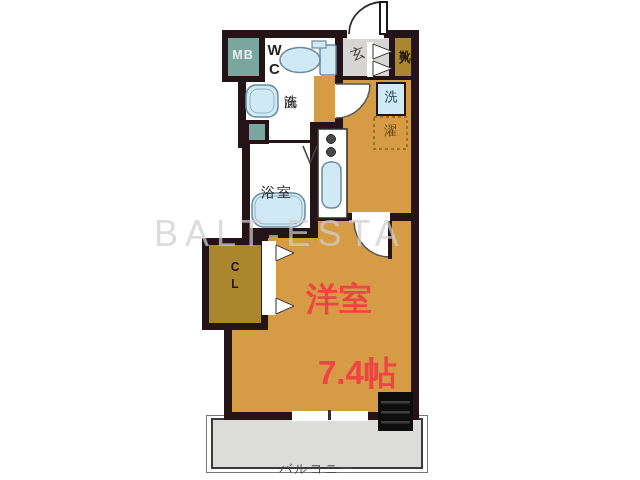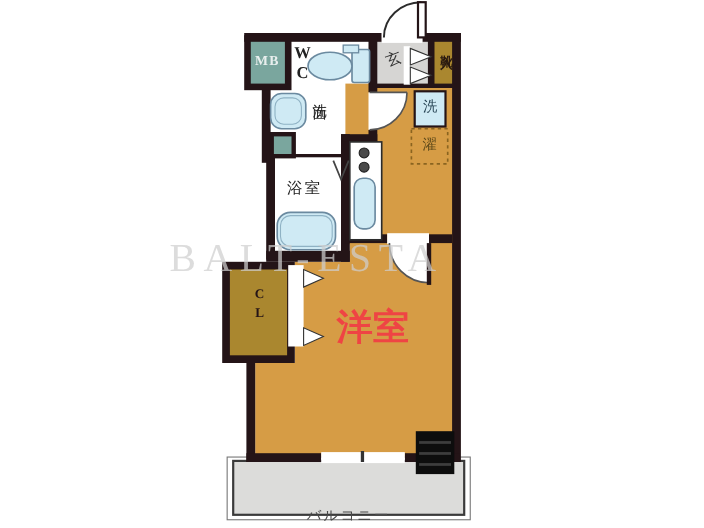--- a/index.html
+++ b/index.html
@@ -1,24 +1,24 @@
 <!DOCTYPE html>
 <html style="--wall: #241417; --room-orange: #d69c45; --mustard: #aa872f; --teal: #7aa69e; --fixture-blue: #cfeaf4; --fixture-border: #6b8aa0; --entrance-gray: #d6d5d3; --balcony-gray: #dcdcda; --text-dark: #241417;"><head>
 <meta charset="utf-8">
 <style>
   html,body{margin:0;padding:0;background:#fff;}
   .canvas{position:relative;width:512px;height:480px;background:#fff;overflow:hidden;
-          font-family:Liberation Serif, serif;}
+          font-family:Liberation Sans, sans-serif;}
   .plan-svg{position:absolute;left:0;top:0;}
   .lbl{position:absolute;color:var(--text-dark);white-space:pre;}
   .vtext{writing-mode:vertical-rl;text-orientation:upright;letter-spacing:2px;}
   .lbl-mb{left:227px;top:48px;width:32px;text-align:center;font-size:12.5px;font-weight:bold;color:#e9efee;letter-spacing:1px;}
   .lbl-wc{left:266px;top:41px;font-size:15px;font-weight:bold;color:#222;}
   .lbl-senmen{left:281px;top:84px;font-size:13px;color:#222;}
-  .lbl-yokushitsu{left:247px;top:162px;width:60px;text-align:center;font-size:14px;color:#222;letter-spacing:2px;}
+  .lbl-yokushitsu{left:247px;top:184px;width:60px;text-align:center;font-size:14px;color:#222;letter-spacing:2px;}
   .lbl-genkan{left:351px;top:45px;font-size:14px;color:#333;transform:rotate(-20deg);}
   .lbl-shoe{left:397px;top:41px;font-size:11.5px;font-weight:bold;color:#2a1a10;letter-spacing:1px;}
   .lbl-sen{left:377px;top:88px;width:28px;text-align:center;font-size:13px;color:#1d3a4a;}
   .lbl-taku{left:374px;top:122px;width:33px;text-align:center;font-size:13px;color:#5f4a1a;}
   .lbl-cl{left:228px;top:260px;font-size:12px;font-weight:bold;color:#241417;letter-spacing:3px;}
   .lbl-room{left:256px;top:280px;width:166px;text-align:center;font-size:33px;line-height:37px;
             font-weight:bold;color:#ef4444;}
   .lbl-balcony{left:212px;top:436px;width:210px;text-align:center;font-size:13px;color:#4a4a4a;letter-spacing:2px;margin-top:24px;}
   .watermark{left:154px;top:213px;font-size:36px;letter-spacing:7px;font-weight:400;
              color:rgba(206,206,206,0.72);z-index:50;}
@@ -120,16 +120,16 @@
   <div class="lbl lbl-mb">MB</div>
   <div class="lbl lbl-wc vtext">WC</div>
   <div class="lbl lbl-senmen vtext">洗面</div>
   <div class="lbl lbl-yokushitsu">浴室</div>
   <div class="lbl lbl-genkan">玄</div>
   <div class="lbl lbl-shoe vtext">靴入</div>
   <div class="lbl lbl-sen">洗</div>
   <div class="lbl lbl-taku">濯</div>
   <div class="lbl lbl-cl vtext">CL</div>
   <div class="lbl lbl-room"><span>洋室</span><br>
-    </div>
+    <span>7.4帖</span></div>
   <div class="lbl lbl-balcony">バルコニー</div>
   <div class="lbl watermark">BALT-ESTA</div>
 </div>
 
 </body></html>

